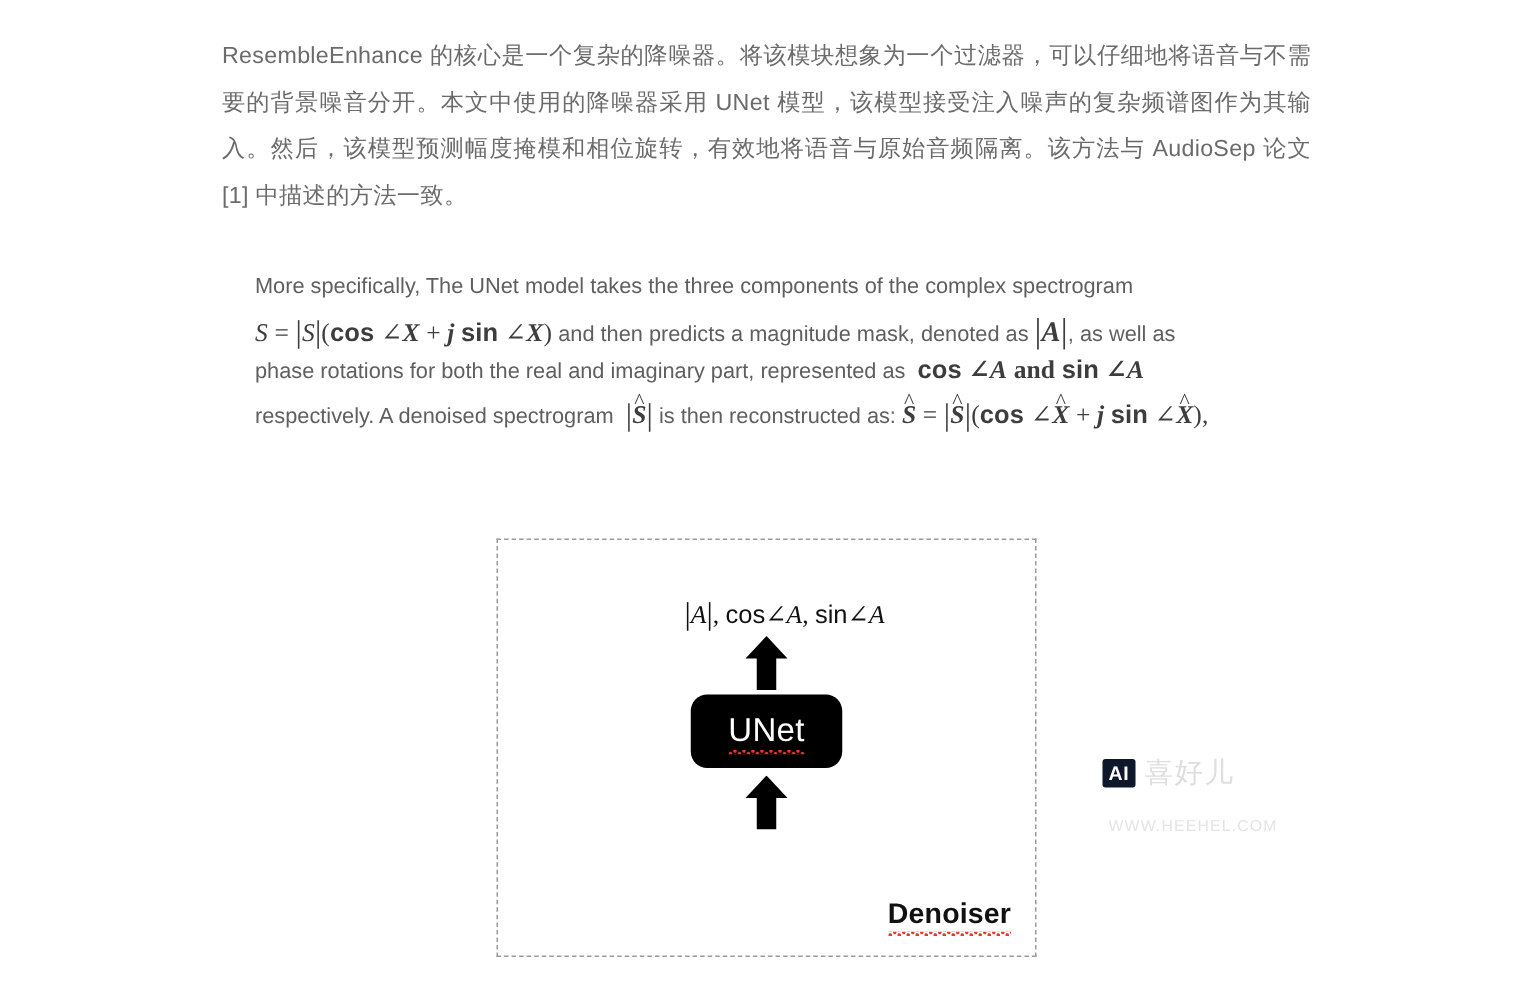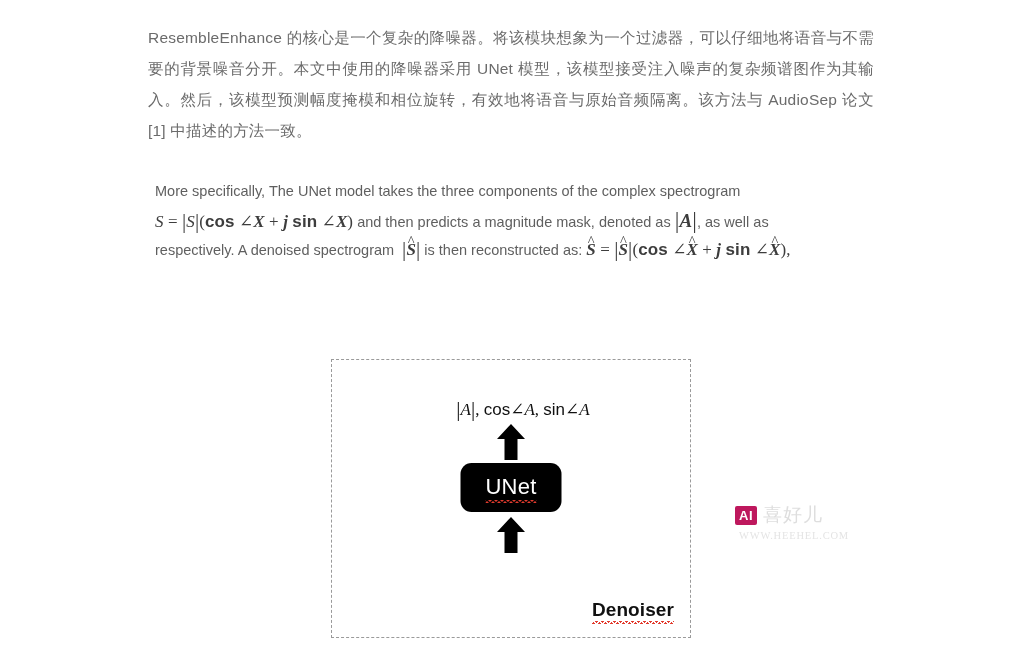--- a/index.html
+++ b/index.html
@@ -35,21 +35,21 @@
     text-align: justify;
     text-justify: inter-character;
   }
   .cn-para .term {
     color: #6b6b6b;
   }
 
   
   .en-block {
     position: absolute;
-    left: 155px;
+    left: 170px;
     top: 178px;
     width: 718px;
     font-size: 14.5px;
     line-height: 27px;
     color: #5f5f5f;
   }
   .en-line {
     display: block;
     white-space: nowrap;
     height: 27px;
@@ -189,21 +189,21 @@
     pointer-events: none;
     user-select: none;
   }
   .wm-row1 {
     display: flex;
     align-items: center;
     gap: 6px;
     height: 24px;
   }
   .wm-badge {
-    background: #be185d;
+    background: #0f172a;
     color: #ffffff;
     font-weight: bold;
     font-size: 13px;
     line-height: 17px;
     padding: 1px 4px;
     border-radius: 2px;
     letter-spacing: 0.5px;
     font-family: "Liberation Sans", "DejaVu Sans", sans-serif;
   }
   .wm-brand {
@@ -219,38 +219,39 @@
     font-style: italic;
     font-size: 12.5px;
     letter-spacing: 0.3px;
     margin-top: 2px;
     font-family: "Liberation Sans", "DejaVu Sans", sans-serif;
   }
   .wm-row3 {
     color: #e4e4e4;
     font-size: 10.5px;
     letter-spacing: 0.8px;
-    margin-top: 3px;
+    margin-top: 18px;
     margin-left: 4px;
-    font-family: Liberation Serif, serif;
+    font-family: Liberation Sans, sans-serif;
   }
 </style>
 </head>
 <body>
 
 <div class="page">
 
   <p class="cn-para"><span class="term">ResembleEnhance</span><span> 的核心是一个复杂的降噪器。将该模块想象为一个过滤器，可以仔细地将语音与不需要的背景噪音分开。本文中使用的降噪器采用 </span><span class="term">UNet</span><span> 模型，该模型接受注入噪声的复杂频谱图作为其输入。然后，该模型预测幅度掩模和相位旋转，有效地将语音与原始音频隔离。该方法与 </span><span class="term">AudioSep</span><span> 论文 [1] 中描述的方法一致。</span></p>
 
   <div class="en-block">
 
     <span class="en-line l1">More specifically, The UNet model takes the three components of the complex spectrogram</span>
 
     <span class="en-line l2"><span class="math"><i>S</i>&nbsp;=&nbsp;<span class="bigbar">|</span><i>S</i><span class="bigbar">|</span>(<span class="mop math-b">cos</span>&nbsp;∠<i class="math-b">X</i>&nbsp;+&nbsp;<i class="math-b">j</i>&nbsp;<span class="mop math-b">sin</span>&nbsp;∠<i class="math-b">X</i>)</span><span class="spacer-sm"></span><span>and then predicts a magnitude mask, denoted as</span><span class="spacer-sm"></span><span class="math"><span class="bigbar" style="font-size:23px">|</span><i class="math-b" style="font-size:19px">A</i><span class="bigbar" style="font-size:23px">|</span></span><span>, as well as</span></span>
 
+    <span class="en-line l3"><span>phase rotations for both the real and imaginary part, represented as</span><span class="spacer-md"></span><span class="math math-b"><span class="mop">cos</span>&nbsp;∠<i>A</i>&nbsp;and&nbsp;<span class="mop">sin</span>&nbsp;∠<i>A</i></span></span>
 
     <span class="en-line l4"><span>respectively. A denoised spectrogram</span><span class="spacer-md"></span><span class="math"><span class="bigbar">|</span><span class="hat-wrap"><span class="hat">^</span><i class="math-b">S</i></span><span class="bigbar">|</span></span><span class="spacer-sm"></span><span>is then reconstructed as:</span><span class="spacer-sm"></span><span class="math"><span class="hat-wrap"><span class="hat">^</span><i class="math-b">S</i></span>&nbsp;=&nbsp;<span class="bigbar">|</span><span class="hat-wrap"><span class="hat">^</span><i class="math-b">S</i></span><span class="bigbar">|</span>(<span class="mop math-b">cos</span>&nbsp;∠<span class="hat-wrap"><span class="hat">^</span><i class="math-b">X</i></span>&nbsp;+&nbsp;<i class="math-b">j</i>&nbsp;<span class="mop math-b">sin</span>&nbsp;∠<span class="hat-wrap"><span class="hat">^</span><i class="math-b">X</i></span>),</span></span>
 
   </div>
 
   <div class="diagram">
 
     <div class="diag-label diag-out"><span class="bigbar">|</span><i class="mi">A</i><span class="bigbar">|</span>, <span class="mop">cos</span>∠<i class="mi">A</i>, <span class="mop">sin</span>∠<i class="mi">A</i></div>
 
     <svg class="arrow arrow-up-top" viewBox="0 0 30 36">

